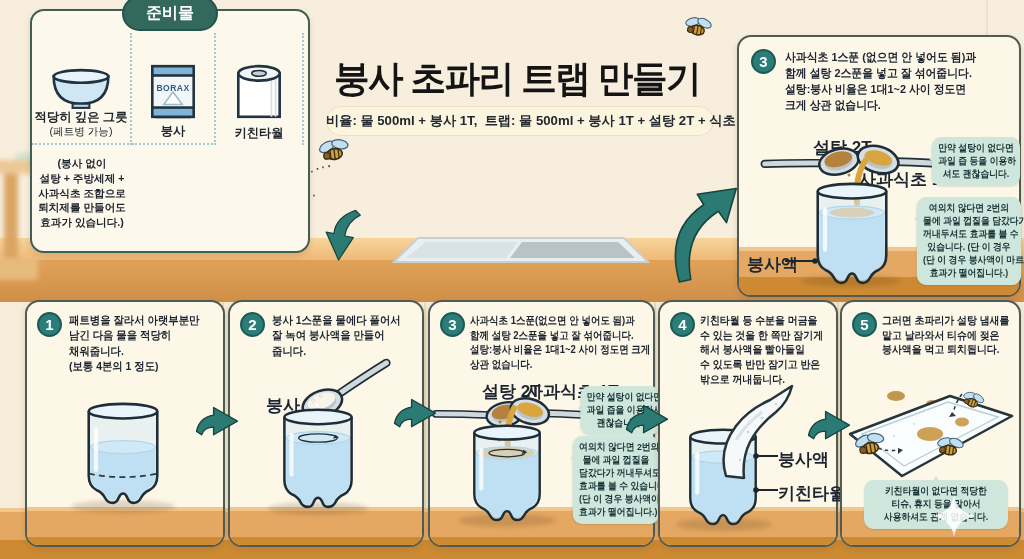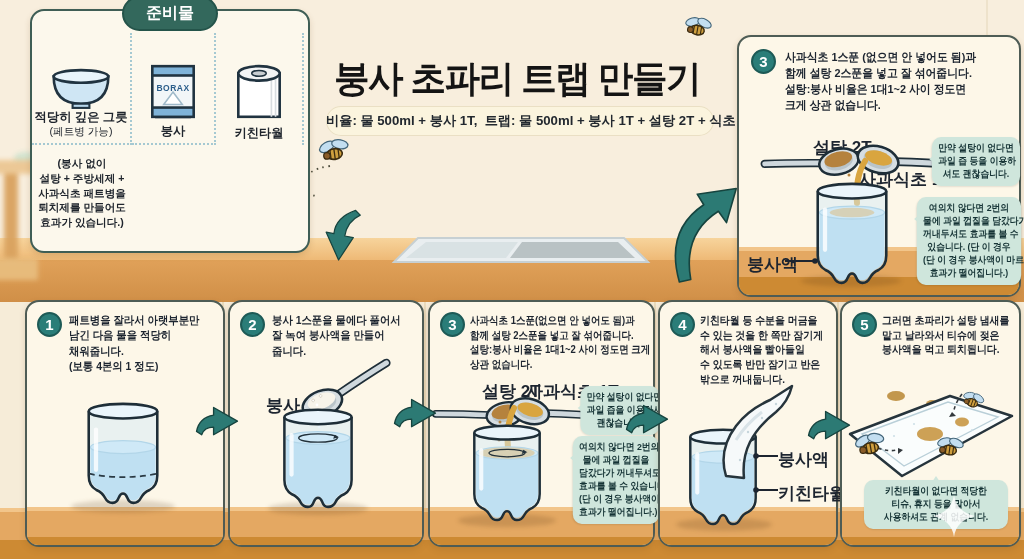--- a/index.html
+++ b/index.html
@@ -187,21 +187,21 @@
           <rect x="4" y="10" width="40" height="42" fill="#ffffff" stroke="#203340" stroke-width="2.5"></rect>
           <path d="M36,12 L36,52 M40,12 L40,52" stroke="#d8dde0" stroke-width="1.6"></path>
           <ellipse cx="24" cy="10" rx="20" ry="7" fill="#f2f4f5" stroke="#203340" stroke-width="2.5"></ellipse>
           <ellipse cx="24" cy="10" rx="7" ry="2.8" fill="#c9ced2" stroke="#203340" stroke-width="1.5"></ellipse>
         </svg>
         <div class="prep-label" style="margin-top:3px">키친타월</div>
       </div>
       <div class="prep-cell">
         <div class="prep-note">(붕사 없이
 설탕 + 주방세제 +
-사과식초 패트병을
+사과식초 조합으로
 퇴치제를 만들어도
 효과가 있습니다.)</div>
       </div>
     </div>
   </div>
 
   <div class="box" style="left:737px;top:35px;width:280px;height:258px">
     <div class="ground tall"></div>
     <div class="stepnum" style="left:12px;top:12px">3</div>
     <div class="steptext mid sc92" style="left:46px;top:12px">사과식초 1스푼 (없으면 안 넣어도 됨)과

